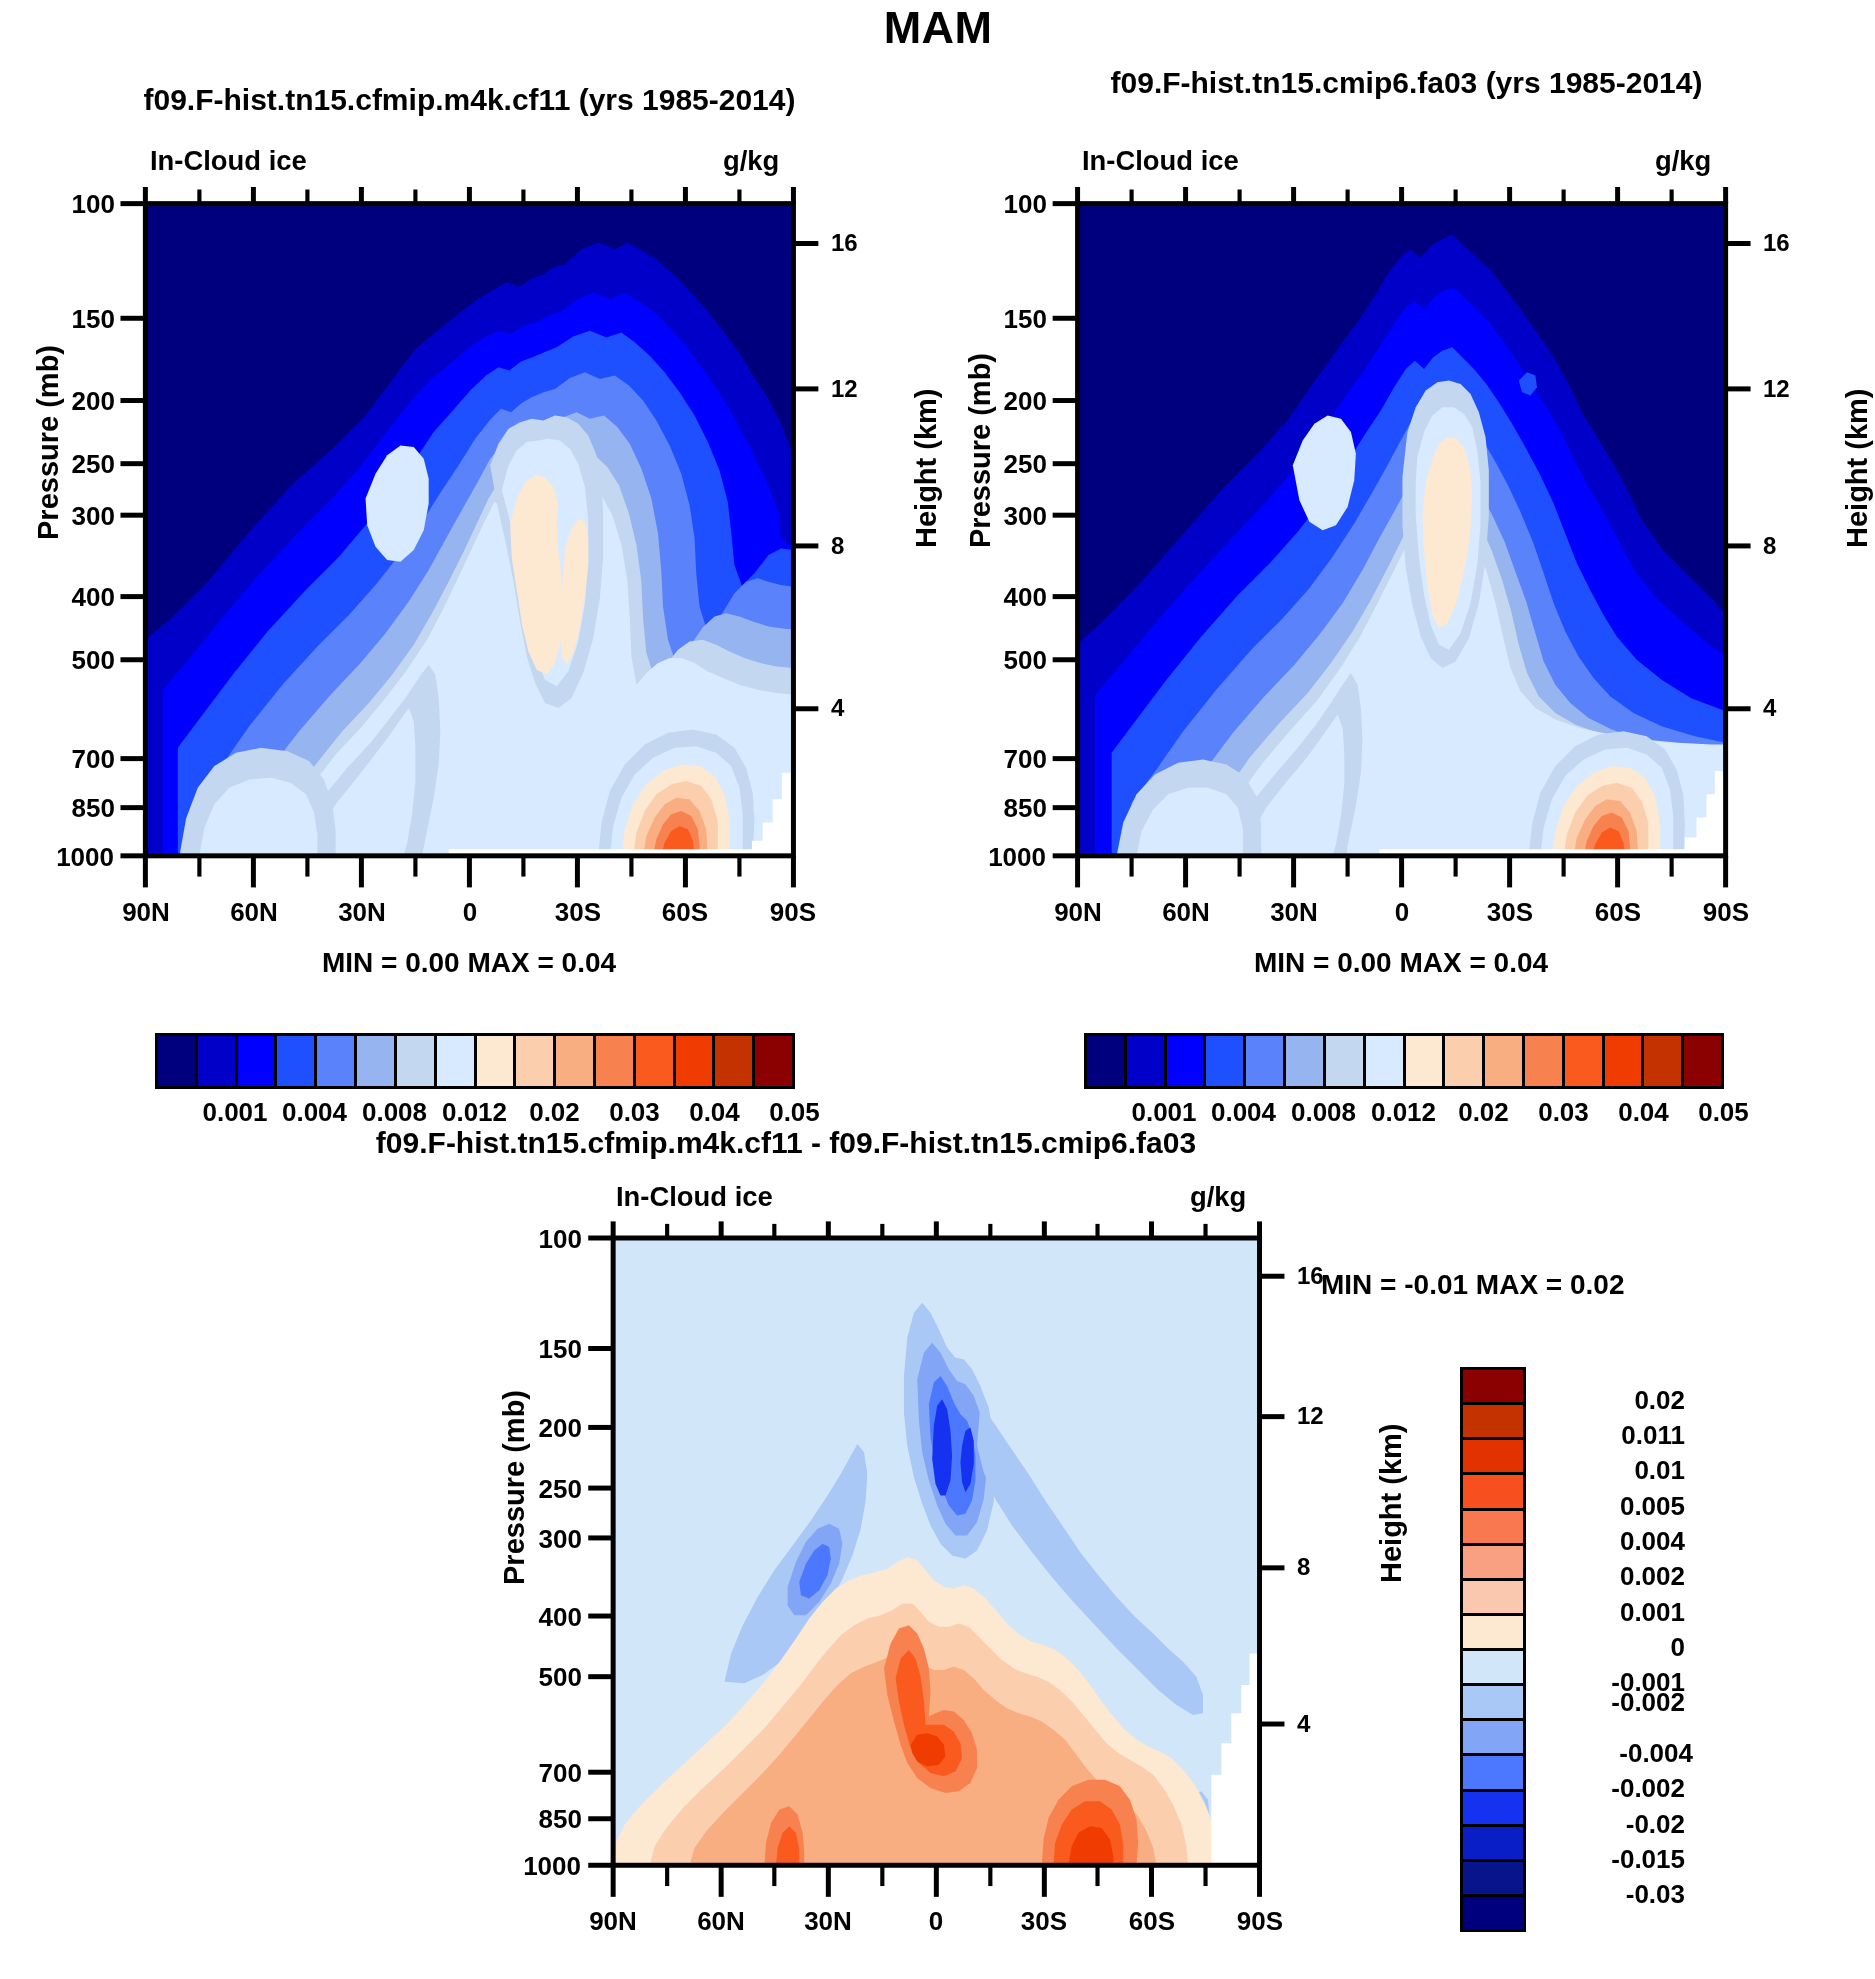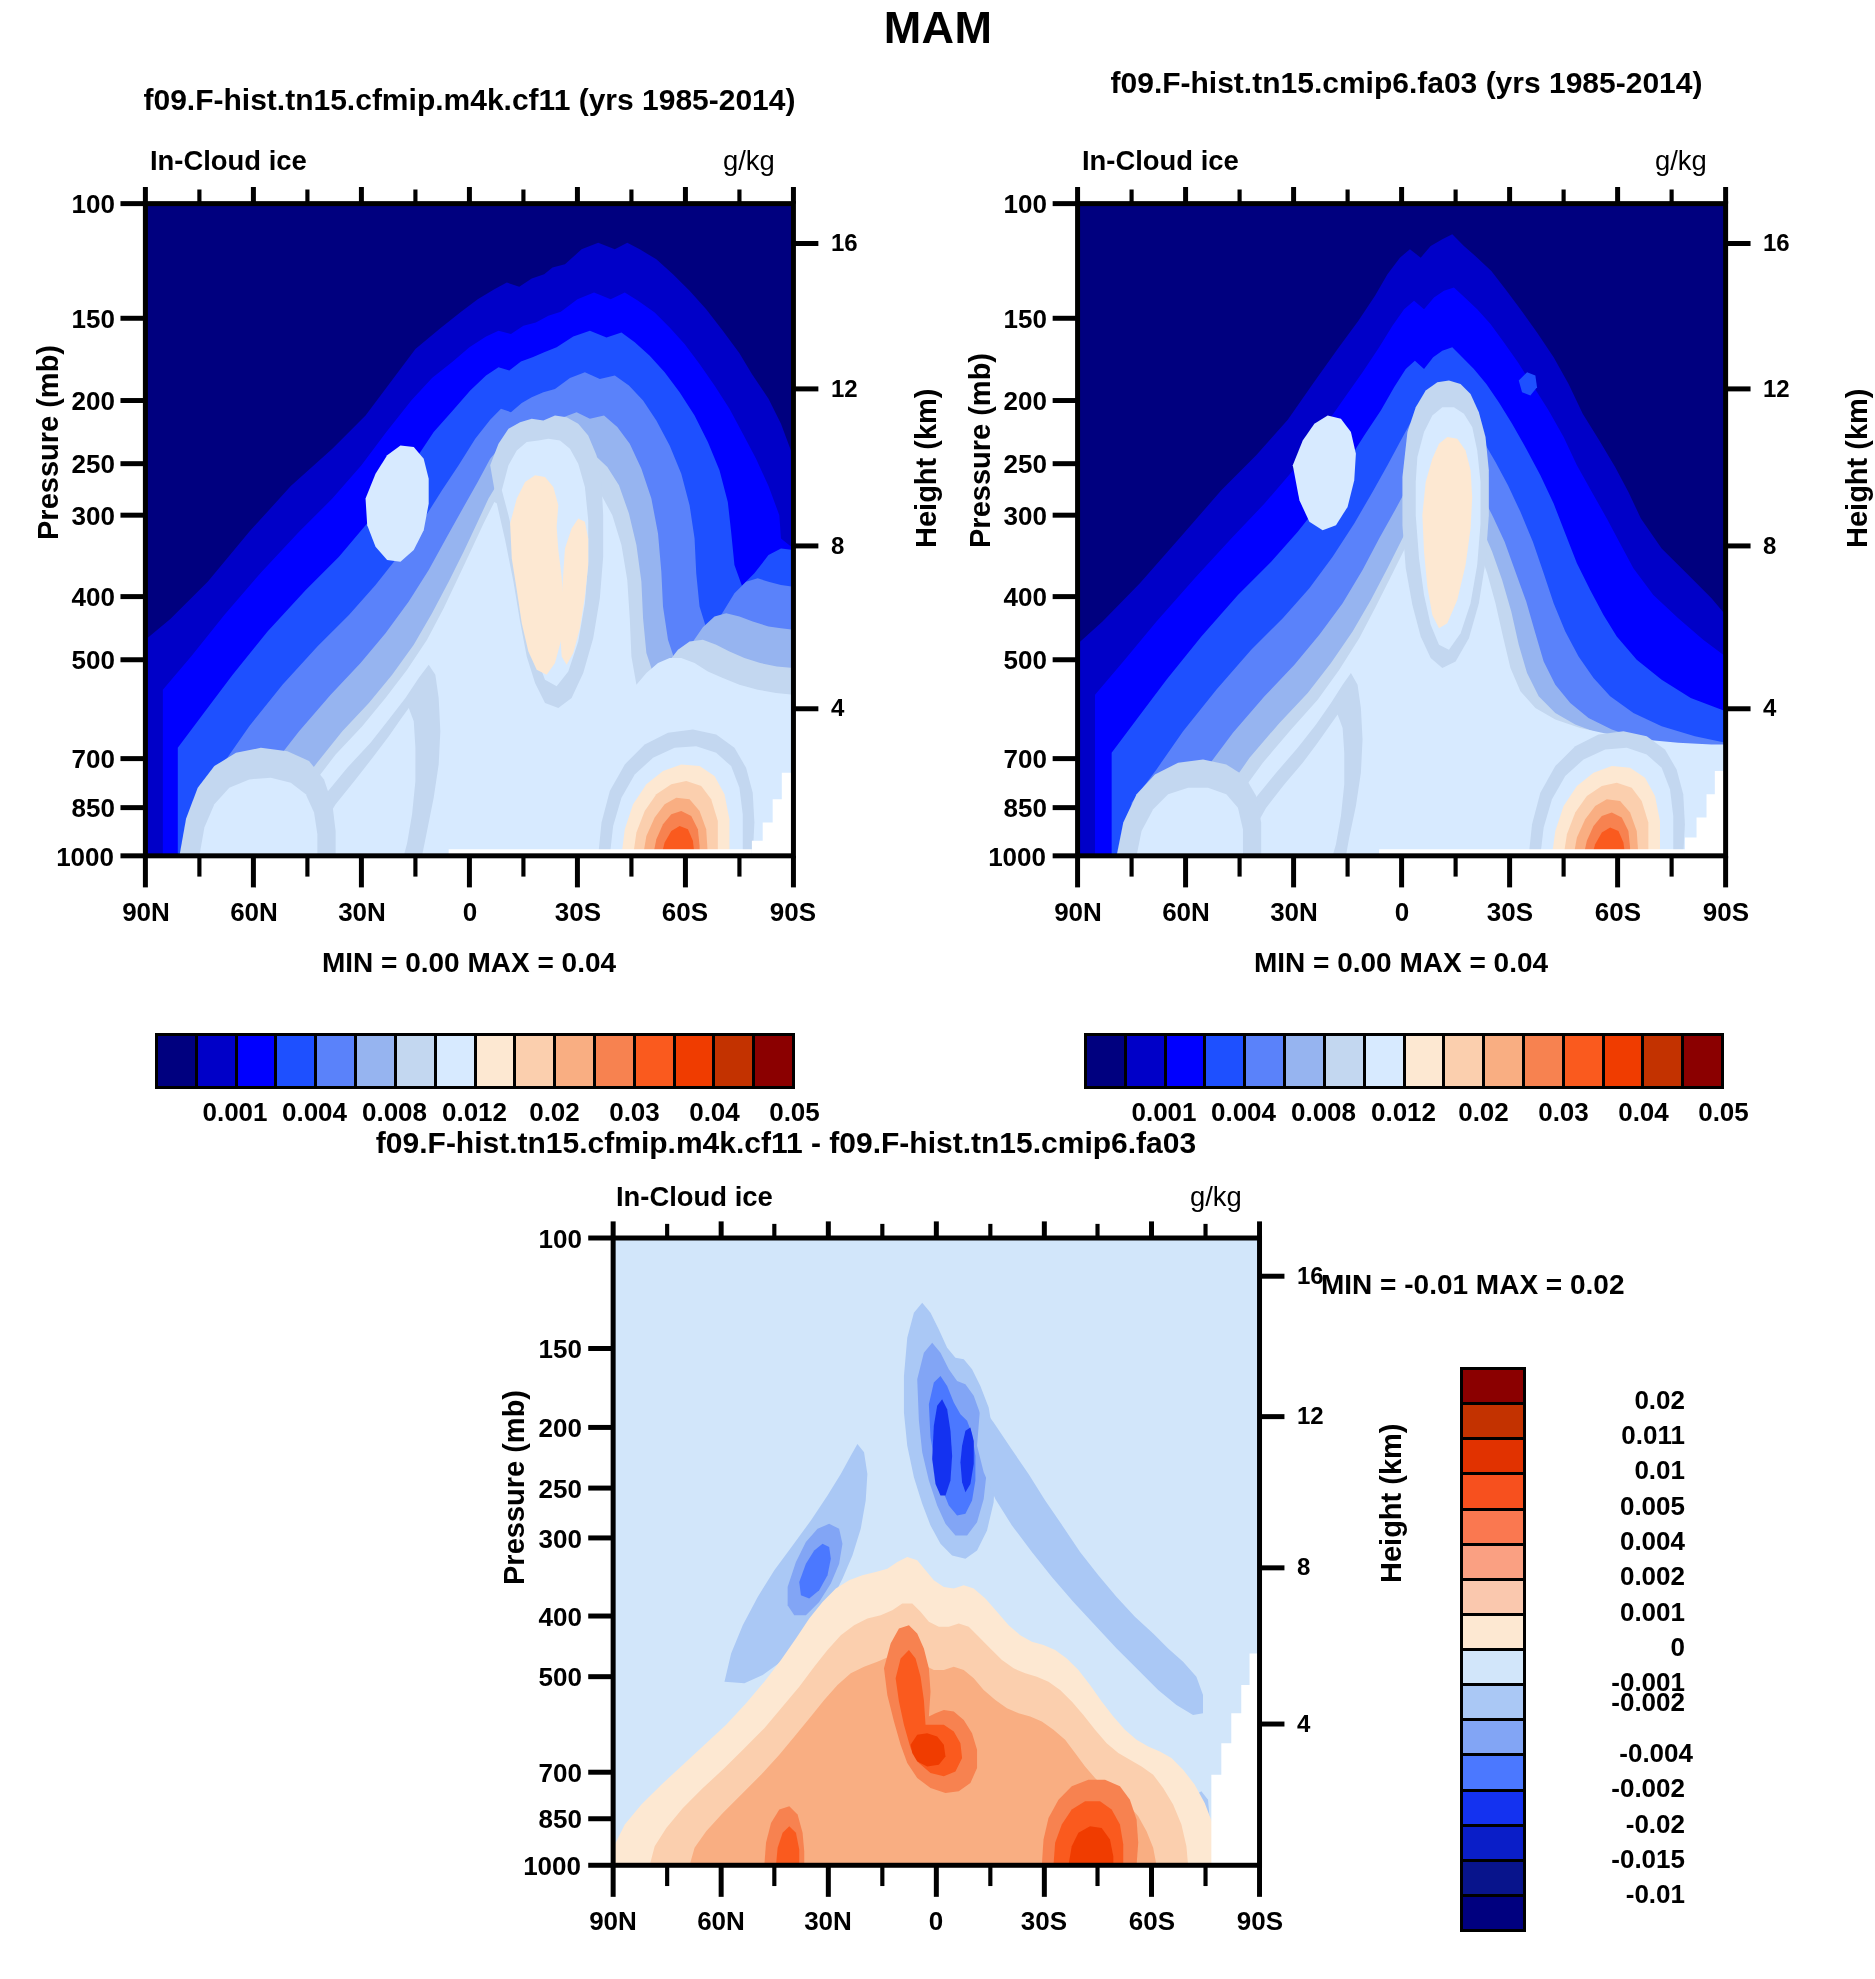--- a/index.html
+++ b/index.html
@@ -4,21 +4,21 @@
 <style>
   html,body{margin:0;padding:0;background:#ffffff;}
   body{width:1876px;height:1980px;position:relative;
        font-family:"Liberation Sans","DejaVu Sans",sans-serif;
        -webkit-font-smoothing:antialiased;}
   .abs{position:absolute;}
   #main-title{left:0;top:1.7px;width:1876px;text-align:center;
      font-size:45px;font-weight:bold;letter-spacing:0.4px;}
   .panel-title{font-size:30px;font-weight:bold;text-align:center;white-space:nowrap;}
   .var-label{font-size:27.4px;font-weight:bold;white-space:nowrap;}
-  .unit-label{font-size:27.4px;font-weight:normal;white-space:nowrap;}
+  .unit-label{font-size:27.4px;font-weight:bold;white-space:nowrap;}
   .tick-lab{font-size:26px;font-weight:bold;white-space:nowrap;}
   .tick-lab-sm{font-size:24px;font-weight:bold;white-space:nowrap;}
   .axis-title{font-size:29px;font-weight:bold;white-space:nowrap;
      transform-origin:0 0;}
   .minmax{font-size:28px;font-weight:bold;white-space:nowrap;}
   .cb-lab{font-size:26px;font-weight:bold;white-space:nowrap;}
   .cb-lab-v{font-size:26px;font-weight:bold;white-space:nowrap;text-align:right;}
   svg{display:block;}
 </style>
 </head>
@@ -493,15 +493,15 @@
     <div class="cb-lab-v" style="position: absolute; width: 150px; left: 0px; top: 159px;">0.004</div>
     <div class="cb-lab-v" style="position: absolute; width: 150px; left: 0px; top: 194px;">0.002</div>
     <div class="cb-lab-v" style="position: absolute; width: 150px; left: 0px; top: 230px;">0.001</div>
     <div class="cb-lab-v" style="position: absolute; width: 150px; left: 0px; top: 265px;">0</div>
     <div class="cb-lab-v" style="position: absolute; width: 150px; left: 0px; top: 300px;">-0.001</div>
     <div class="cb-lab-v" style="position: absolute; width: 150px; left: 0px; top: 320px;">-0.002</div>
     <div class="cb-lab-v" style="position: absolute; width: 150px; left: 8px; top: 371px;">-0.004</div>
     <div class="cb-lab-v" style="position: absolute; width: 150px; left: 0px; top: 406px;">-0.002</div>
     <div class="cb-lab-v" style="position: absolute; width: 150px; left: 0px; top: 442px;">-0.02</div>
     <div class="cb-lab-v" style="position: absolute; width: 150px; left: 0px; top: 477px;">-0.015</div>
-    <div class="cb-lab-v" style="position: absolute; width: 150px; left: 0px; top: 512px;">-0.01</div>
+    <div class="cb-lab-v" style="position: absolute; width: 150px; left: 0px; top: 512px;">-0.03</div>
   </div>
 
 
 </body></html>

